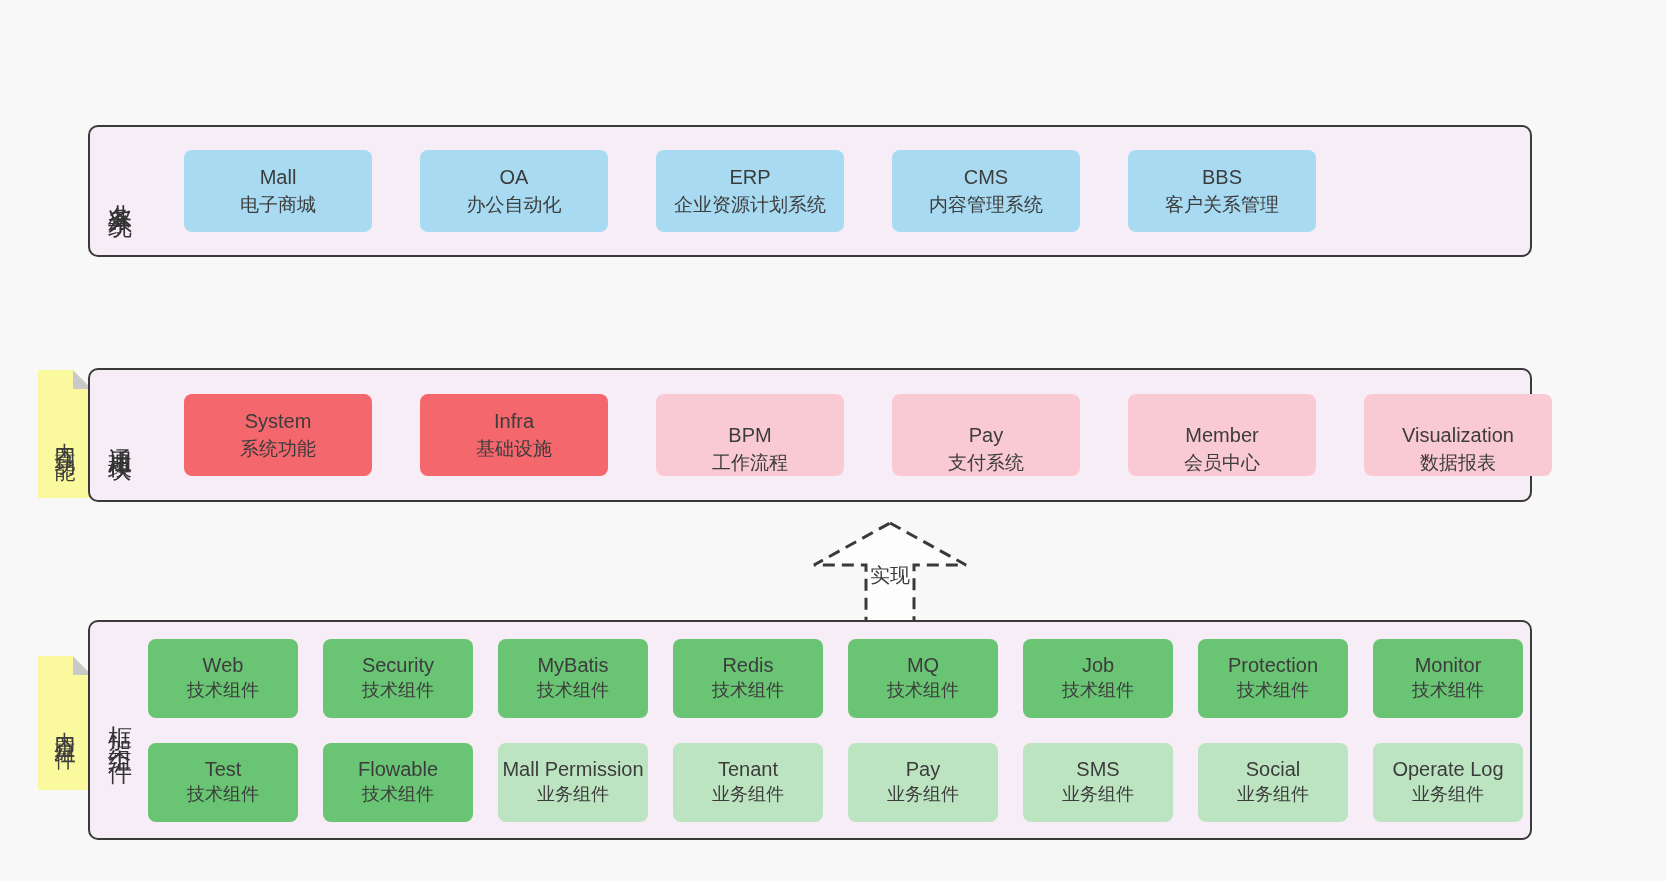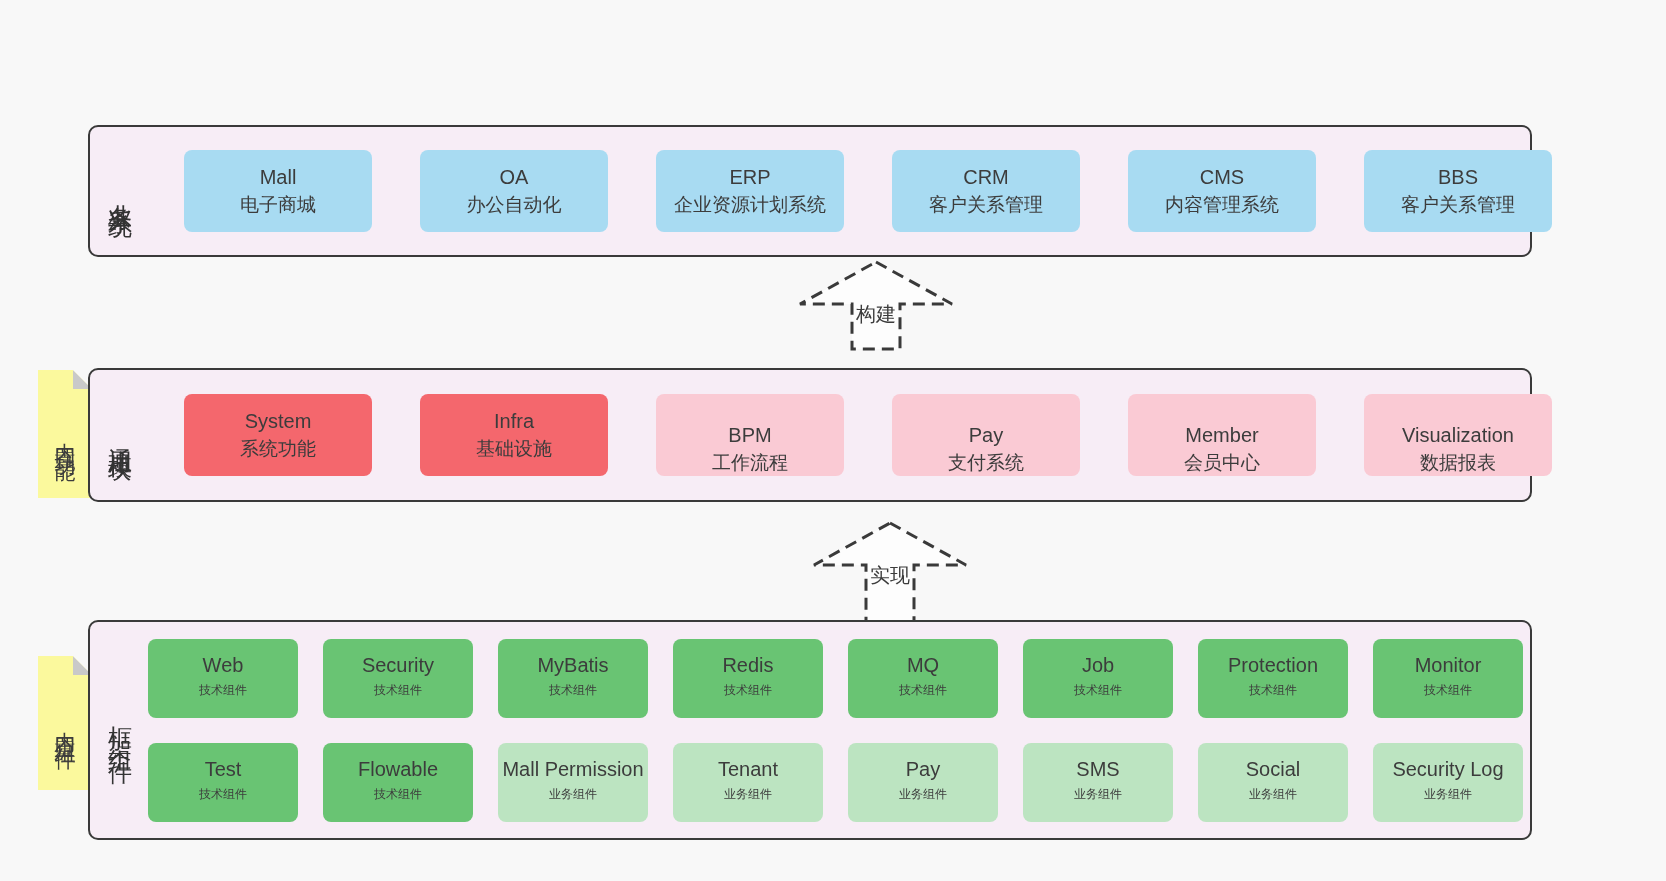--- a/index.html
+++ b/index.html
@@ -55,21 +55,21 @@
   .box {
     border-radius: 8px;
     display: flex; flex-direction: column; justify-content: center; align-items: center;
     text-align: center; color: #3c3c3c;
   }
   .box-lg { width: 188px; height: 82px; line-height: 27px; }
   .box-lg .en { font-size: 20px; }
   .box-lg .cn { font-size: 19px; }
   .box-sm { width: 150px; height: 79px; line-height: 25px; padding: 0 4px; align-items: center; }
   .box-sm .en { font-size: 20px; }
-  .box-sm .cn { font-size: 12px; }
+  .box-sm .cn { font-size: 18px; }
 
   .blue       { background: var(--blue); }
   .red        { background: var(--red); }
   .pink       { background: var(--pink); justify-content: flex-end; }
   .green      { background: var(--green); }
   .lightgreen { background: var(--lightgreen); }
 
   
   .arrow { position: absolute; z-index: 1; }
   .arrow-build     { left: 796px; top: 258px; }
@@ -102,40 +102,30 @@
       </div>
       <div class="box box-lg blue">
         <div class="en">OA</div>
         <div class="cn">办公自动化</div>
       </div>
       <div class="box box-lg blue">
         <div class="en">ERP</div>
         <div class="cn">企业资源计划系统</div>
       </div>
       <div class="box box-lg blue">
-        <div class="en">CRM</div>
-        <div class="cn">客户关系管理</div>
-      </div>
-      <div class="box box-lg blue">
         <div class="en">CMS</div>
         <div class="cn">内容管理系统</div>
       </div>
       <div class="box box-lg blue">
         <div class="en">BBS</div>
         <div class="cn">客户关系管理</div>
       </div>
     </div>
   </div>
 
-  <div class="arrow arrow-build">
-    <svg width="160" height="95" viewBox="0 0 160 95">
-      <path d="M80 4 L156 46 L104 46 L104 91 L56 91 L56 46 L4 46 Z" fill="#fdfdfd" stroke="#3a3a3a" stroke-width="3" stroke-dasharray="12 7"></path>
-      <text x="80" y="63" text-anchor="middle" font-size="20" fill="#3c3c3c">构建</text>
-    </svg>
-  </div>
 
   <div class="band band-common">
     <div class="band-label">通用模块</div>
     <div class="boxes">
       <div class="box box-lg red">
         <div class="en">System</div>
         <div class="cn">系统功能</div>
       </div>
       <div class="box box-lg red">
         <div class="en">Infra</div>
@@ -227,20 +217,20 @@
         </div>
         <div class="box box-sm lightgreen">
           <div class="en">SMS</div>
           <div class="cn">业务组件</div>
         </div>
         <div class="box box-sm lightgreen">
           <div class="en">Social</div>
           <div class="cn">业务组件</div>
         </div>
         <div class="box box-sm lightgreen">
-          <div class="en">Security Log</div>
+          <div class="en">Operate Log</div>
           <div class="cn">业务组件</div>
         </div>
       </div>
     </div>
   </div>
 
 </div>
 
 </body></html>

